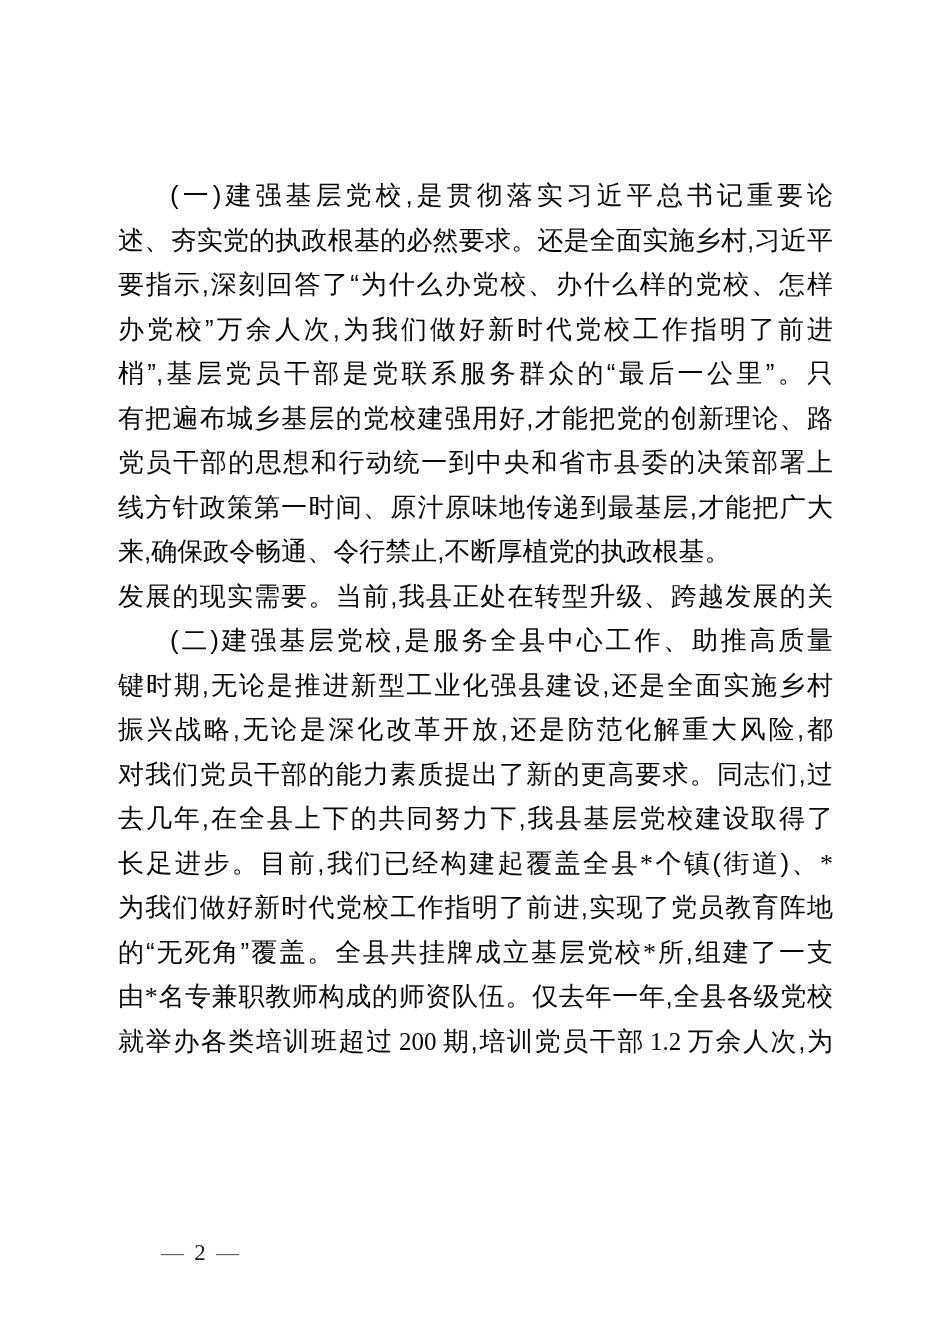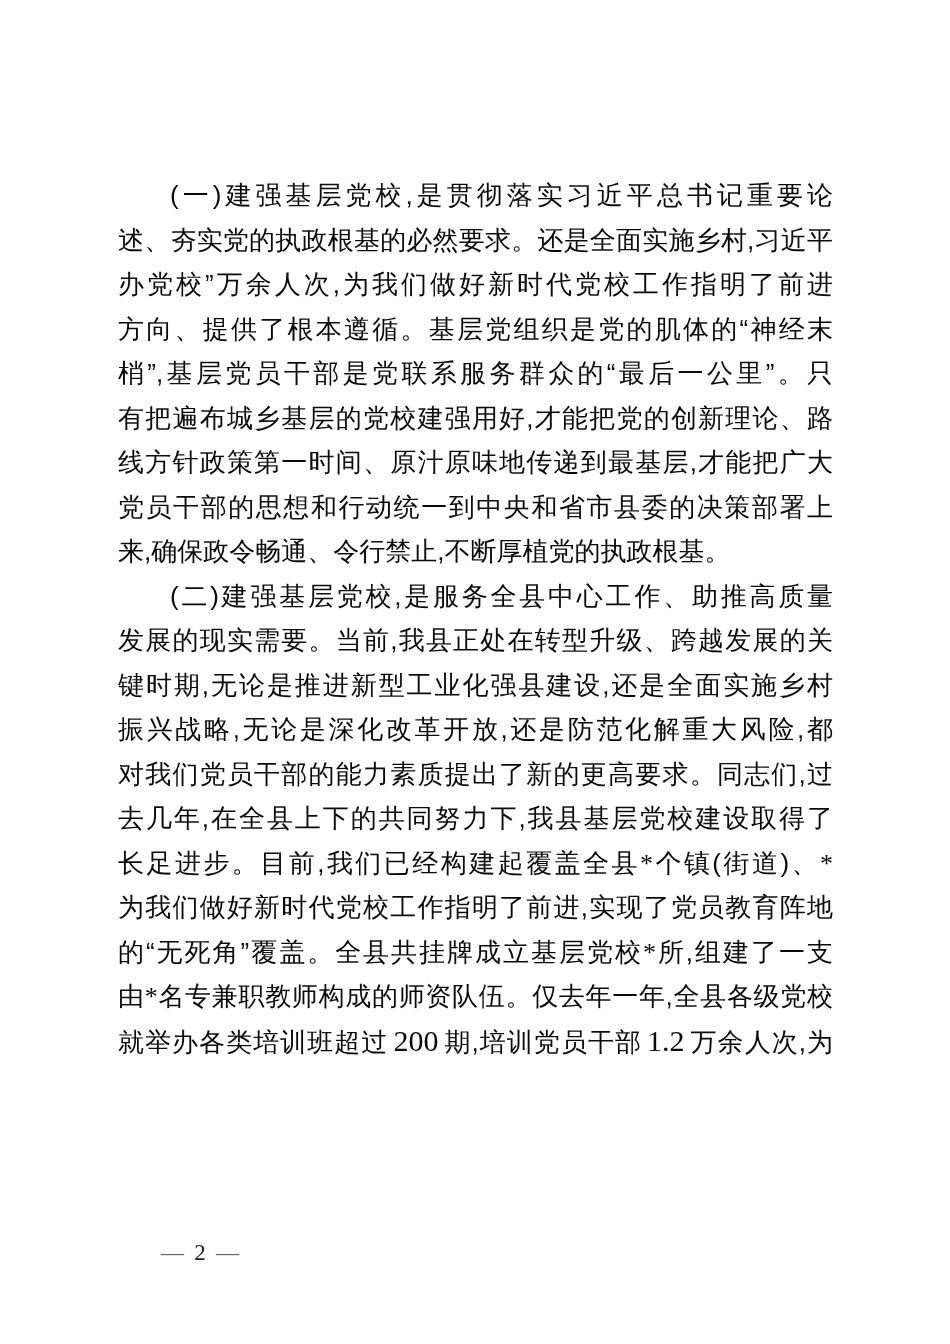--- a/index.html
+++ b/index.html
@@ -35,21 +35,21 @@
     color: #0a0a0a;
   }
   .line.indent {
     padding-left: 52px;
   }
   .line.para-end {
     text-align-last: left;
   }
   .num {
     font-family: "Liberation Serif", serif;
-    font-size: 30px;
+    font-size: 25px;
     margin: 0 5px;
   }
   .ast {
     font-family: "Liberation Serif", serif;
     font-size: 26px;
   }
   .page-number {
     position: absolute;
     left: 161px;
     top: 1240px;
@@ -65,31 +65,31 @@
   .page-number .pnum { color: #222222; }
 </style>
 </head>
 <body>
 
 <div class="page">
   <div class="text-body">
       <div class="paragraph">
         <div class="line indent">(一)建强基层党校,是贯彻落实习近平总书记重要论</div>
         <div class="line">述、夯实党的执政根基的必然要求。还是全面实施乡村,习近平</div>
+        <div class="line">要指示,深刻回答了“为什么办党校、办什么样的党校、怎样</div>
         <div class="line">办党校”万余人次,为我们做好新时代党校工作指明了前进</div>
-        <div class="line">方向、提供了根本遵循。基层党组织是党的肌体的“神经末</div>
         <div class="line">梢”,基层党员干部是党联系服务群众的“最后一公里”。只</div>
         <div class="line">有把遍布城乡基层的党校建强用好,才能把党的创新理论、路</div>
+        <div class="line">党员干部的思想和行动统一到中央和省市县委的决策部署上</div>
         <div class="line">线方针政策第一时间、原汁原味地传递到最基层,才能把广大</div>
-        <div class="line">党员干部的思想和行动统一到中央和省市县委的决策部署上</div>
         <div class="line para-end">来,确保政令畅通、令行禁止,不断厚植党的执政根基。</div>
       </div>
       <div class="paragraph">
+        <div class="line">发展的现实需要。当前,我县正处在转型升级、跨越发展的关</div>
         <div class="line indent">(二)建强基层党校,是服务全县中心工作、助推高质量</div>
-        <div class="line">发展的现实需要。当前,我县正处在转型升级、跨越发展的关</div>
         <div class="line">键时期,无论是推进新型工业化强县建设,还是全面实施乡村</div>
         <div class="line">振兴战略,无论是深化改革开放,还是防范化解重大风险,都</div>
         <div class="line">对我们党员干部的能力素质提出了新的更高要求。同志们,过</div>
         <div class="line">去几年,在全县上下的共同努力下,我县基层党校建设取得了</div>
         <div class="line">长足进步。目前,我们已经构建起覆盖全县<span class="ast">*</span>个镇(街道)、<span class="ast">*</span></div>
         <div class="line">为我们做好新时代党校工作指明了前进,实现了党员教育阵地</div>
         <div class="line">的“无死角”覆盖。全县共挂牌成立基层党校<span class="ast">*</span>所,组建了一支</div>
         <div class="line">由<span class="ast">*</span>名专兼职教师构成的师资队伍。仅去年一年,全县各级党校</div>
         <div class="line">就举办各类培训班超过<span class="num">200</span>期,培训党员干部<span class="num">1.2</span>万余人次,为</div>
       </div>

